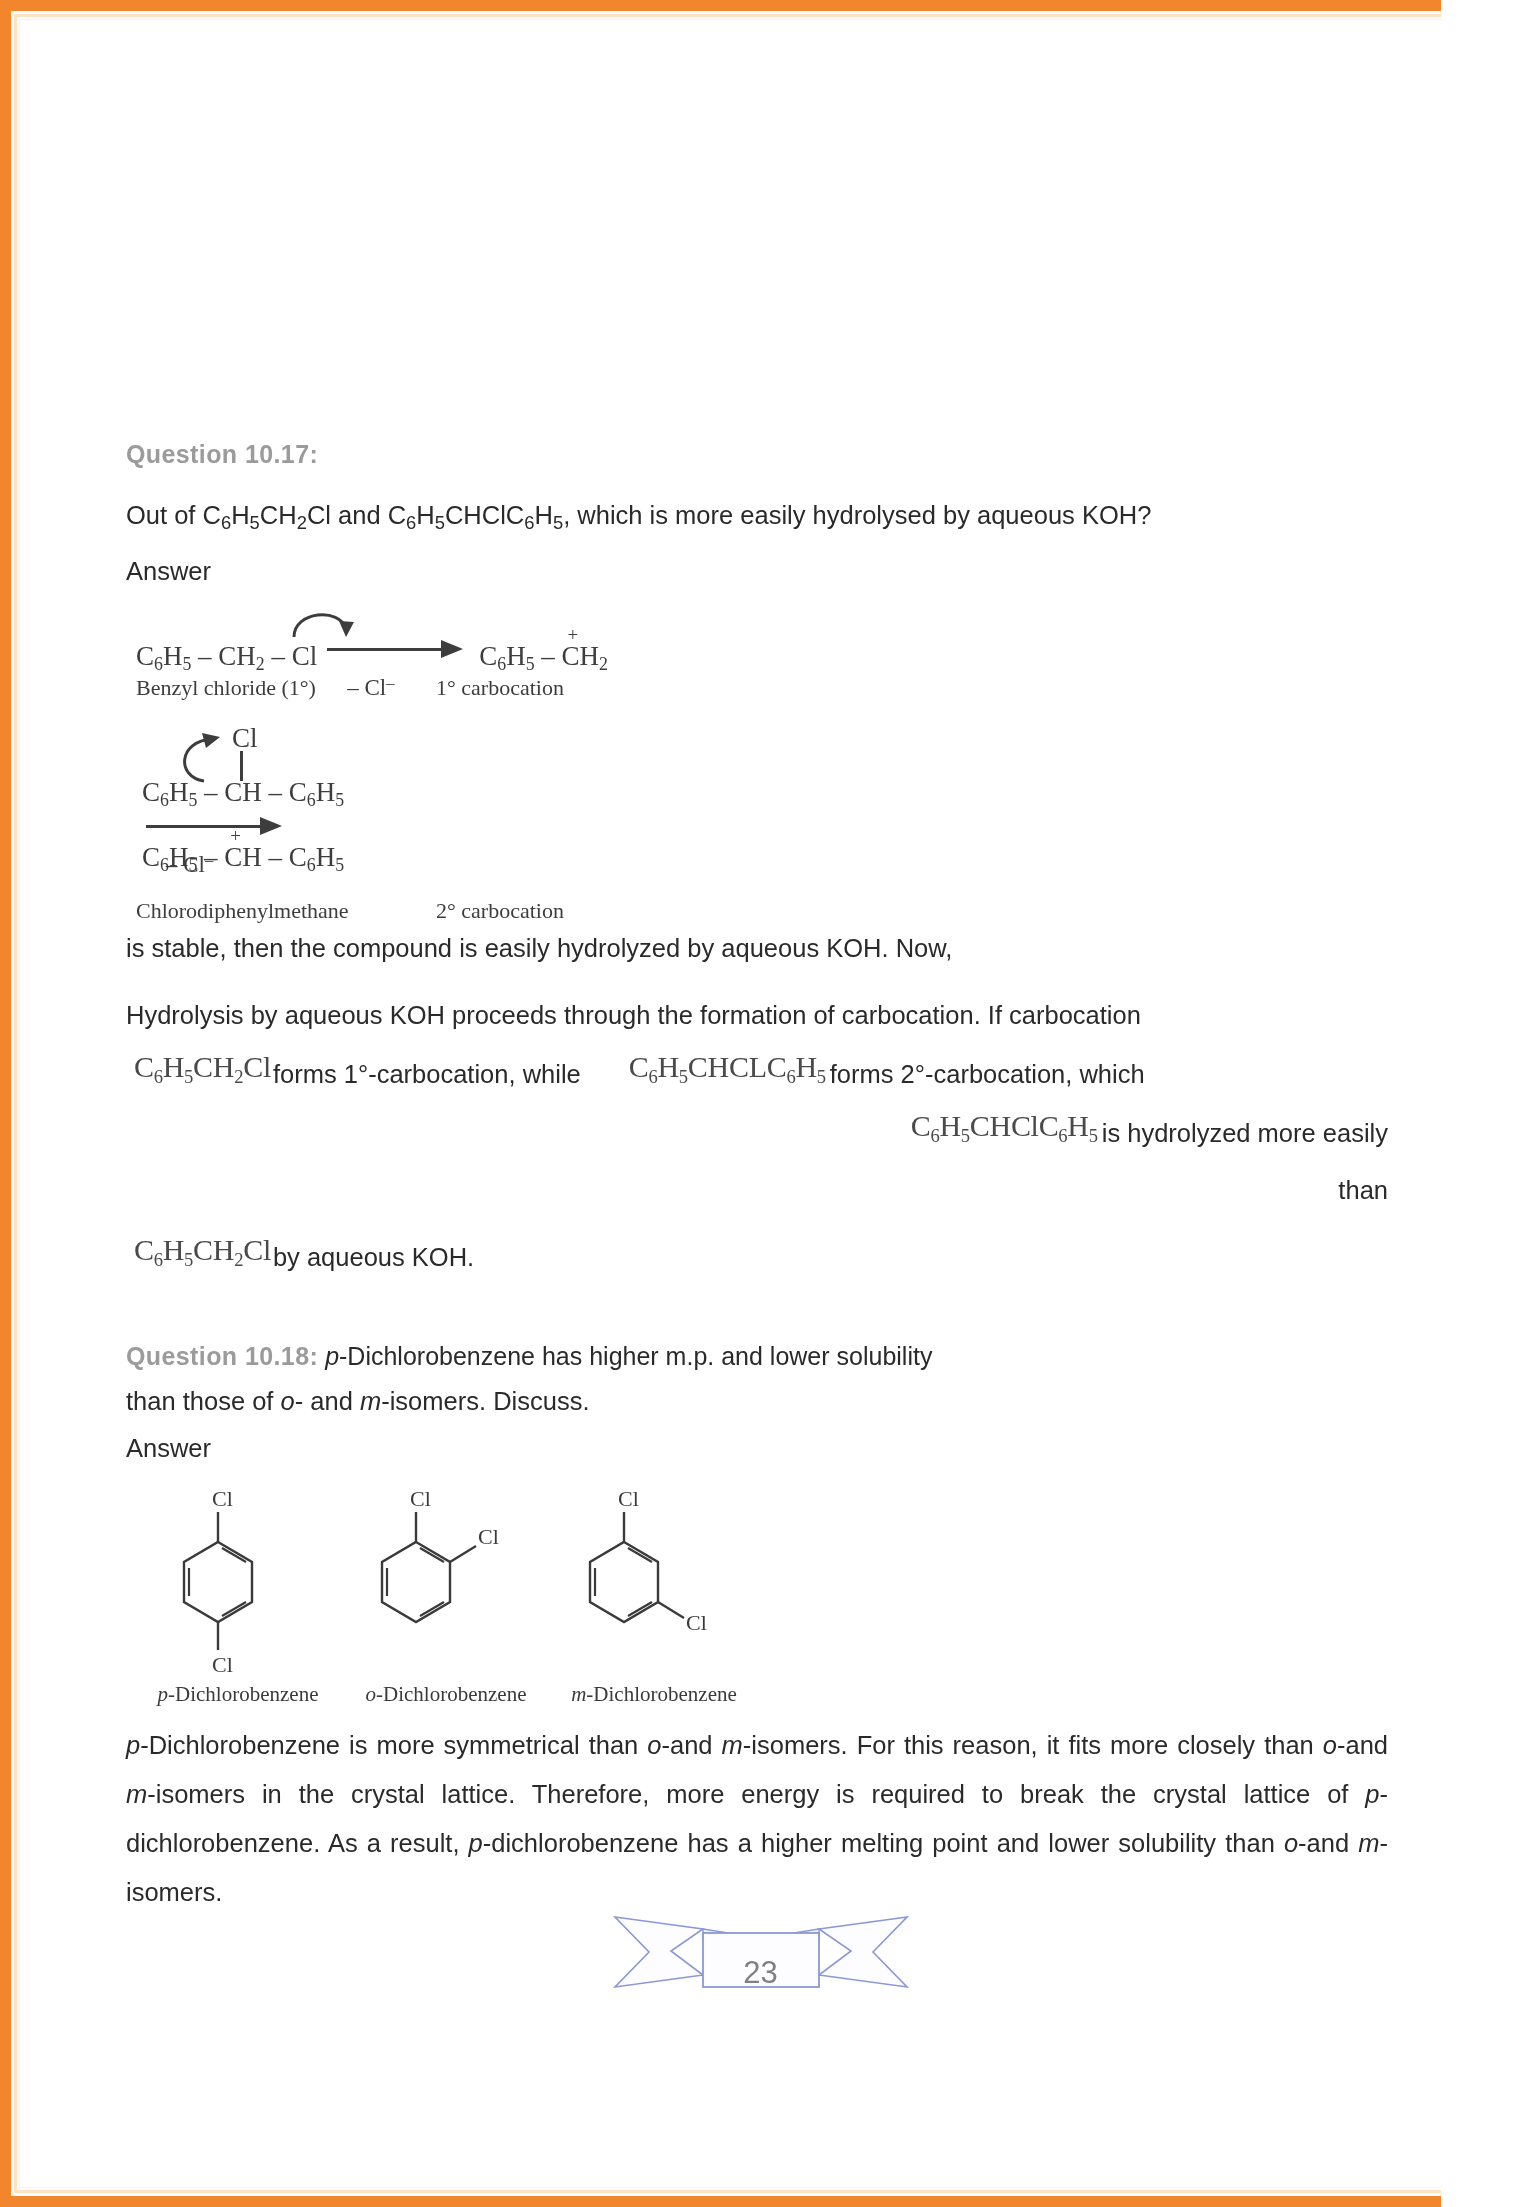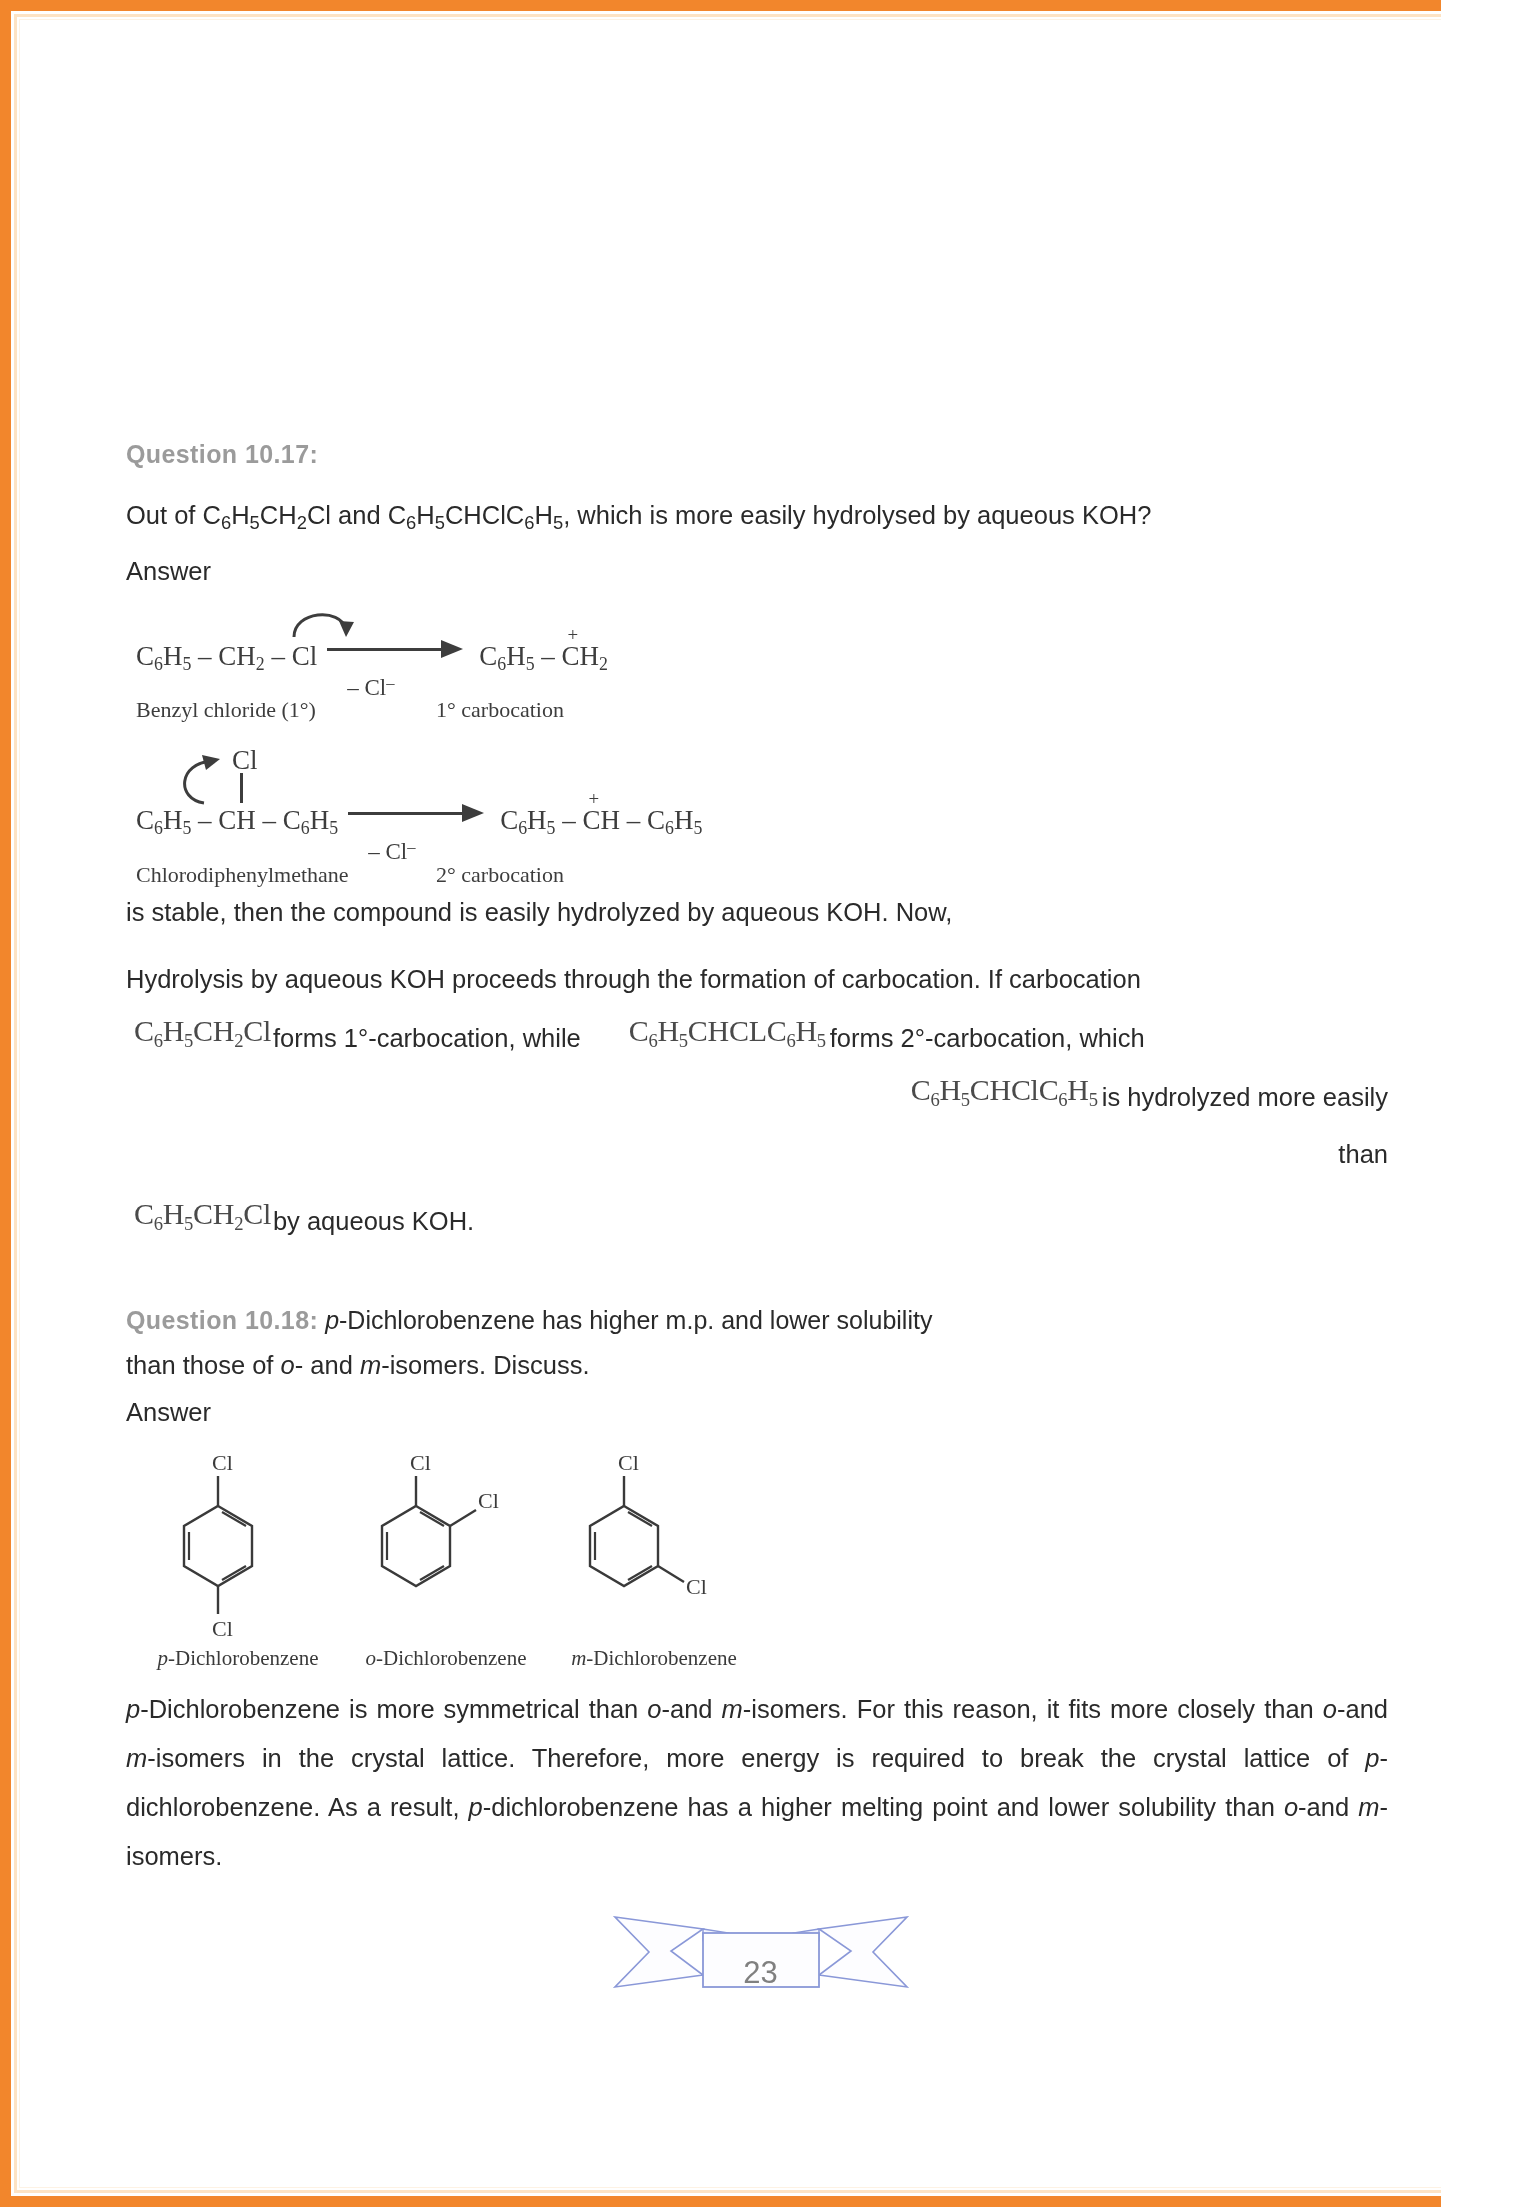--- a/index.html
+++ b/index.html
@@ -243,36 +243,36 @@
       </svg>
       <div class="scheme-row" style="margin-top:-4px;">
         <span class="formula">C<span class="s">6</span>H<span class="s">5</span> – CH<span class="s">2</span> – Cl</span>
         <span class="arrow-block">
           <span class="arrow-line"></span>
           <span class="arrow-head"></span>
           <span class="arrow-label">– Cl<span class="sup">–</span></span>
         </span>
         <span class="formula">C<span class="s">6</span>H<span class="s">5</span> – <span style="position:relative;">C<span style="position:absolute;left:6px;top:-17px;font-size:0.7em;">+</span></span>H<span class="s">2</span></span>
       </div>
-      <div class="scheme-row" style="margin-top:22px;">
+      <div class="scheme-row" style="">
         <span class="caption" style="width:300px;">Benzyl chloride (1°)</span>
         <span class="caption">1° carbocation</span>
       </div>
     </div>
 
     <div class="scheme" style="margin-top:24px; margin-left:10px;">
       <div style="position:relative; height:58px;">
         <svg width="300" height="58" style="position:absolute;left:32px;top:0;">
           <path d="M 36 56 C 8 52, 10 16, 44 14" stroke="#3d3d3d" stroke-width="3" fill="none"></path>
           <polygon points="52,12 34,8 38,23" fill="#3d3d3d"></polygon>
         </svg>
         <span class="formula" style="position:absolute; left:96px; top:-2px;">Cl</span>
         <span style="position:absolute; left:104px; top:26px; width:3px; height:30px; background:#3d3d3d;"></span>
       </div>
-      <div class="scheme-row" style="margin-top:-6px;">
+      <div class="scheme-row" style="margin-top:-6px;flex-direction:column;">
         <span class="formula">C<span class="s">6</span>H<span class="s">5</span> – CH – C<span class="s">6</span>H<span class="s">5</span></span>
         <span class="arrow-block">
           <span class="arrow-line"></span>
           <span class="arrow-head"></span>
           <span class="arrow-label">– Cl<span class="sup">–</span></span>
         </span>
         <span class="formula">C<span class="s">6</span>H<span class="s">5</span> – <span style="position:relative;">C<span style="position:absolute;left:6px;top:-17px;font-size:0.7em;">+</span></span>H – C<span class="s">6</span>H<span class="s">5</span></span>
       </div>
       <div class="scheme-row" style="margin-top:22px;">
         <span class="caption" style="width:300px;">Chlorodiphenylmethane</span>

